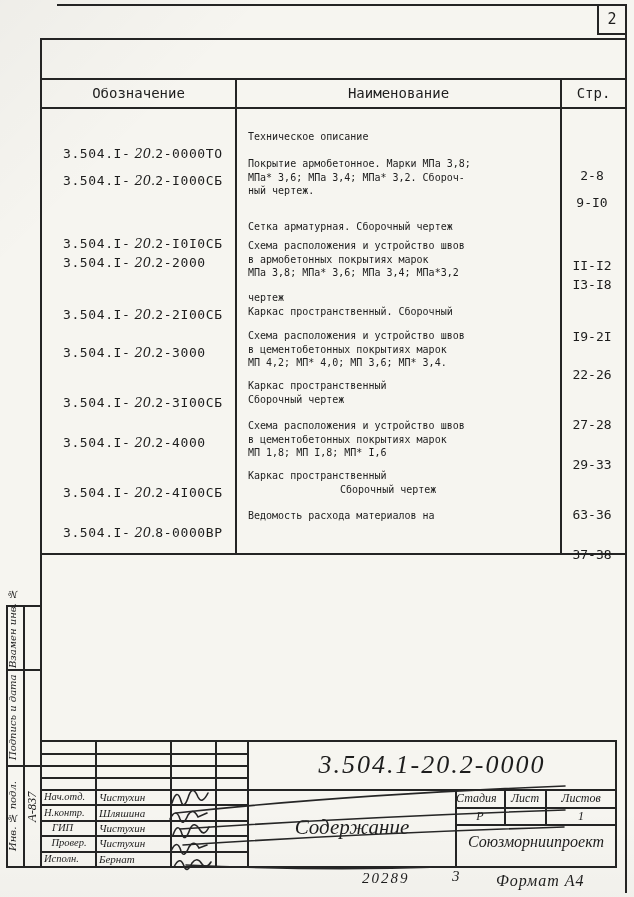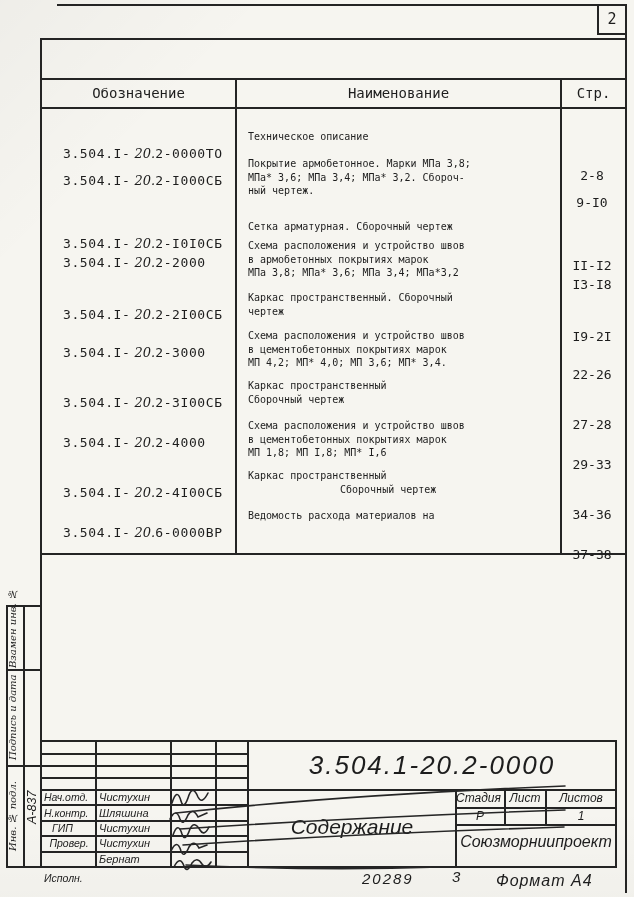--- a/index.html
+++ b/index.html
@@ -3,21 +3,21 @@
 <meta charset="utf-8">
 <style>
   html,body{margin:0;padding:0;background:#e9e8e4;}
   .paper{position:relative;width:634px;height:897px;background:#f6f5f0;overflow:hidden;
          font-family:"DejaVu Sans Mono",monospace;color:#1d1d1d;
          background-image:linear-gradient(135deg,rgba(0,0,0,0.03),rgba(0,0,0,0) 18%),
                           linear-gradient(0deg,rgba(0,0,0,0.02),rgba(0,0,0,0) 10%);}
   .ln{position:absolute;background:#242424;}
   .typed{position:absolute;font-family:"DejaVu Sans Mono",monospace;white-space:nowrap;}
   .hw{font-family:"DejaVu Serif",serif;font-style:italic;}
-  .hwabs{position:absolute;font-family:Liberation Sans, sans-serif;font-style:italic;white-space:nowrap;}
+  .hwabs{position:absolute;font-family:Liberation Serif, serif;font-style:italic;white-space:nowrap;}
   .trow{position:absolute;left:0;width:634px;height:0;}
   .des{position:absolute;left:55px;top:16px;font-size:13px;letter-spacing:0.6px;white-space:nowrap;margin-left:8px;}
   .des .hw{font-size:13px;letter-spacing:0;}
   .nm{position:absolute;left:248px;top:0;width:310px;font-size:10px;line-height:13.5px;}
   .nm div{white-space:nowrap;}
   .nm .ind{padding-left:92px;}
   .pg{position:absolute;left:560px;top:2px;width:64px;text-align:center;font-size:13px;margin-top:36px;}
   .hdr{font-size:14px;}
   .vert{writing-mode:vertical-rl;transform:rotate(180deg);}
   .striplabel{position:absolute;left:7px;width:16px;text-align:center;
@@ -82,22 +82,22 @@
         <div>Схема расположения и устройство швов</div>
         <div>в армобетонных покрытиях марок</div>
         <div>МПа 3,8; МПа* 3,6; МПа 3,4; МПа*3,2</div>
       </div>
     <div class="pg">I3-I8</div>
   </div>
 
   <div class="trow" style="top:291px">
     <div class="des"><span>3.504.I-</span><span class="hw"> 20.</span><span>2-2I00СБ</span></div>
     <div class="nm">
+        <div>чертеж</div>
         <div>Каркас пространственный. Сборочный</div>
-        <div>чертеж</div>
       </div>
     <div class="pg">I9-2I</div>
   </div>
 
   <div class="trow" style="top:329px">
     <div class="des"><span>3.504.I-</span><span class="hw"> 20.</span><span>2-3000</span></div>
     <div class="nm">
         <div>Схема расположения и устройство швов</div>
         <div>в цементобетонных покрытиях марок</div>
         <div>МП 4,2; МП* 4,0; МП 3,6; МП* 3,4.</div>
@@ -123,25 +123,25 @@
       </div>
     <div class="pg">29-33</div>
   </div>
 
   <div class="trow" style="top:469px">
     <div class="des"><span>3.504.I-</span><span class="hw"> 20.</span><span>2-4I00СБ</span></div>
     <div class="nm">
         <div>Каркас пространственный</div>
         <div class="ind">Сборочный чертеж</div>
       </div>
-    <div class="pg">34-36</div>
+    <div class="pg">63-36</div>
   </div>
 
   <div class="trow" style="top:509px">
-    <div class="des"><span>3.504.I-</span><span class="hw"> 20.</span><span>6-0000ВР</span></div>
+    <div class="des"><span>3.504.I-</span><span class="hw"> 20.</span><span>8-0000ВР</span></div>
     <div class="nm">
         <div>Ведомость расхода материалов на</div>
       </div>
     <div class="pg">37-38</div>
   </div>
 
   <div class="ln" style="left:6px;top:605px;width:2px;height:263px;"></div>
   <div class="ln" style="left:23px;top:605px;width:2px;height:263px;"></div>
   <div class="ln" style="left:6px;top:605px;width:36px;height:2px;"></div>
   <div class="ln" style="left:6px;top:669px;width:36px;height:2px;"></div>
@@ -182,21 +182,21 @@
   <div class="hwabs" style="left:546px;top:809px;width:70px;text-align:center;font-size:12px;">1</div>
 
   <div class="hwabs sigrole" style="top:791px;">Нач.отд.</div>
   <div class="hwabs signame" style="top:791px;">Чистухин</div>
   <div class="hwabs sigrole" style="top:806.5px;">Н.контр.</div>
   <div class="hwabs signame" style="top:806.5px;">Шляшина</div>
   <div class="hwabs sigrole" style="top:822px;left:52px;">ГИП</div>
   <div class="hwabs signame" style="top:822px;">Чистухин</div>
   <div class="hwabs sigrole" style="top:837px;text-align:center;">Провер.</div>
   <div class="hwabs signame" style="top:837px;">Чистухин</div>
-  <div class="hwabs sigrole" style="top:852.5px;margin-top:19px;">Исполн.</div>
+  <div class="hwabs sigrole" style="top:852.5px;">Исполн.</div>
   <div class="hwabs signame" style="top:852.5px;">Бернат</div>
 
   <svg style="position:absolute;left:140px;top:775px;" width="500" height="110" viewBox="0 0 500 110">
     <g fill="none" stroke="#262626" stroke-width="1.6" stroke-linecap="round">
       <path d="M32,28 q5,-16 9,-2 q3,10 8,-6 q4,-10 9,2 q4,8 10,-4"></path>
       <path d="M30,44 q6,-12 10,0 q3,8 8,-4 q5,-8 10,2 l9,-4"></path>
       <path d="M33,60 q5,-14 9,-1 q3,9 8,-5 q4,-9 10,1 q4,7 9,-3"></path>
       <path d="M31,76 q6,-13 10,0 q3,8 8,-4 q5,-8 10,1 l8,-3"></path>
       <path d="M34,92 q6,-12 10,-1 q3,8 8,-3 q5,-7 10,1 q4,6 9,-2"></path>
       <path d="M36,38 Q200,20 425,11"></path>

